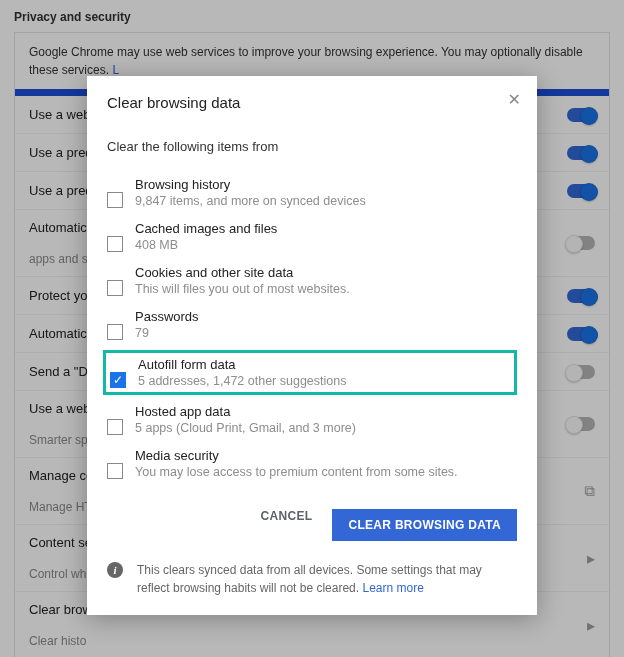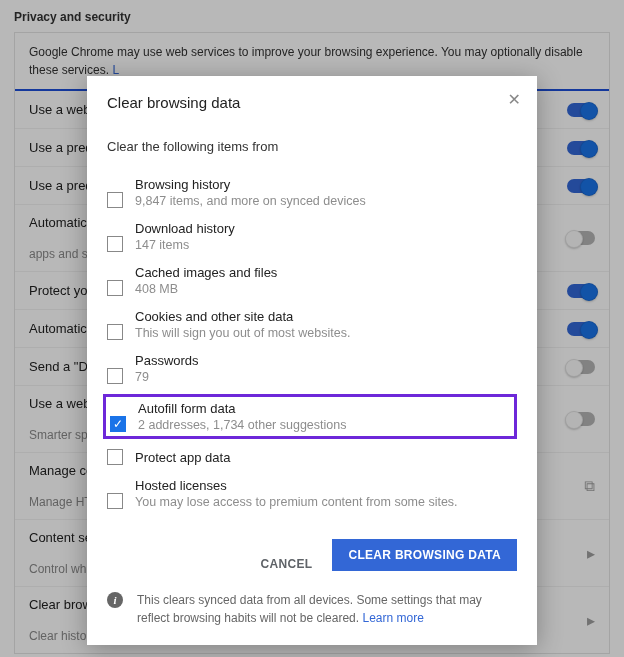--- a/index.html
+++ b/index.html
@@ -25,21 +25,21 @@
     }
     .panel {
       border: 1px solid #e3e3e3;
       margin: 0 14px;
       background: #fff;
     }
     .intro {
       padding: 10px 14px;
       font-size: 12px;
       line-height: 1.5;
-      border-bottom: 2px solid #1d4ed8;
+      border-bottom: 7px solid #1d4ed8;
     }
     .intro a { color: #3367d6; text-decoration: none; }
     .row {
       display: flex;
       align-items: center;
       justify-content: space-between;
       padding: 10px 14px;
       border-bottom: 1px solid #f1f1f1;
       min-height: 38px;
     }
@@ -106,23 +106,23 @@
       cursor:pointer;
     }
     .checkbox.checked {
       background:#1a73e8; border-color:#1a73e8;
     }
     .checkbox.checked::after {
       content:"✓"; color:#fff; font-size:12px; line-height:1;
     }
     .item .txt { font-size:13px; color:#222; }
     .item .sub { font-size:12.5px; color:#8d8d8d; margin-top:2px; }
-    .autofill-wrap { border:3px solid #6d28d9; padding:4px 6px 4px 4px; margin:2px 0 4px -4px; }
+    .autofill-wrap { border:3px solid #14b8a6; padding:4px 6px 4px 4px; margin:2px 0 4px -4px; }
     .dlg-footer {
-      display:flex; justify-content:flex-end; align-items:flex-end;
+      display:flex; justify-content:flex-end; align-items:flex-start;
       margin-top:22px; gap:20px;
     }
     .btn-cancel {
       background:none; border:none; color:#5f6368; font-weight:bold;
       font-size:12px; letter-spacing:0.3px; cursor:pointer;
     }
     .btn-primary {
       background:#3367d6; color:#fff; border:none;
       padding:9px 16px; font-size:12px; font-weight:bold;
       letter-spacing:0.3px; cursor:pointer;
@@ -248,62 +248,56 @@
       <div class="item">
     <span class="checkbox"></span>
     <div>
       <div class="txt">Browsing history</div>
       <div class="sub">9,847 items, and more on synced devices</div>
     </div>
   </div>
       <div class="item">
     <span class="checkbox"></span>
     <div>
-      <div class="txt">Download history</div>
-      <div class="sub">147 items</div>
-    </div>
-  </div>
-      <div class="item">
-    <span class="checkbox"></span>
-    <div>
       <div class="txt">Cached images and files</div>
       <div class="sub">408 MB</div>
     </div>
   </div>
       <div class="item">
     <span class="checkbox"></span>
     <div>
       <div class="txt">Cookies and other site data</div>
-      <div class="sub">This will sign you out of most websites.</div>
+      <div class="sub">This will files you out of most websites.</div>
     </div>
   </div>
       <div class="item">
     <span class="checkbox"></span>
     <div>
       <div class="txt">Passwords</div>
       <div class="sub">79</div>
     </div>
   </div>
       <div class="item autofill-wrap">
     <span class="checkbox checked"></span>
     <div>
       <div class="txt">Autofill form data</div>
-      <div class="sub">2 addresses, 1,734 other suggestions</div>
-    </div>
-  </div>
-      <div class="item">
-    <span class="checkbox"></span>
-    <div>
-      <div class="txt">Protect app data</div>
-    </div>
-  </div>
-      <div class="item">
-    <span class="checkbox"></span>
-    <div>
-      <div class="txt">Hosted licenses</div>
+      <div class="sub">5 addresses, 1,472 other suggestions</div>
+    </div>
+  </div>
+      <div class="item">
+    <span class="checkbox"></span>
+    <div>
+      <div class="txt">Hosted app data</div>
+      <div class="sub">5 apps (Cloud Print, Gmail, and 3 more)</div>
+    </div>
+  </div>
+      <div class="item">
+    <span class="checkbox"></span>
+    <div>
+      <div class="txt">Media security</div>
       <div class="sub">You may lose access to premium content from some sites.</div>
     </div>
   </div>
     </div>
   <div class="dlg-footer">
     <button class="btn-cancel">CANCEL</button>
     <button class="btn-primary">CLEAR BROWSING DATA</button>
   </div>
   <div class="dlg-info">
     <span class="icon">i</span>

